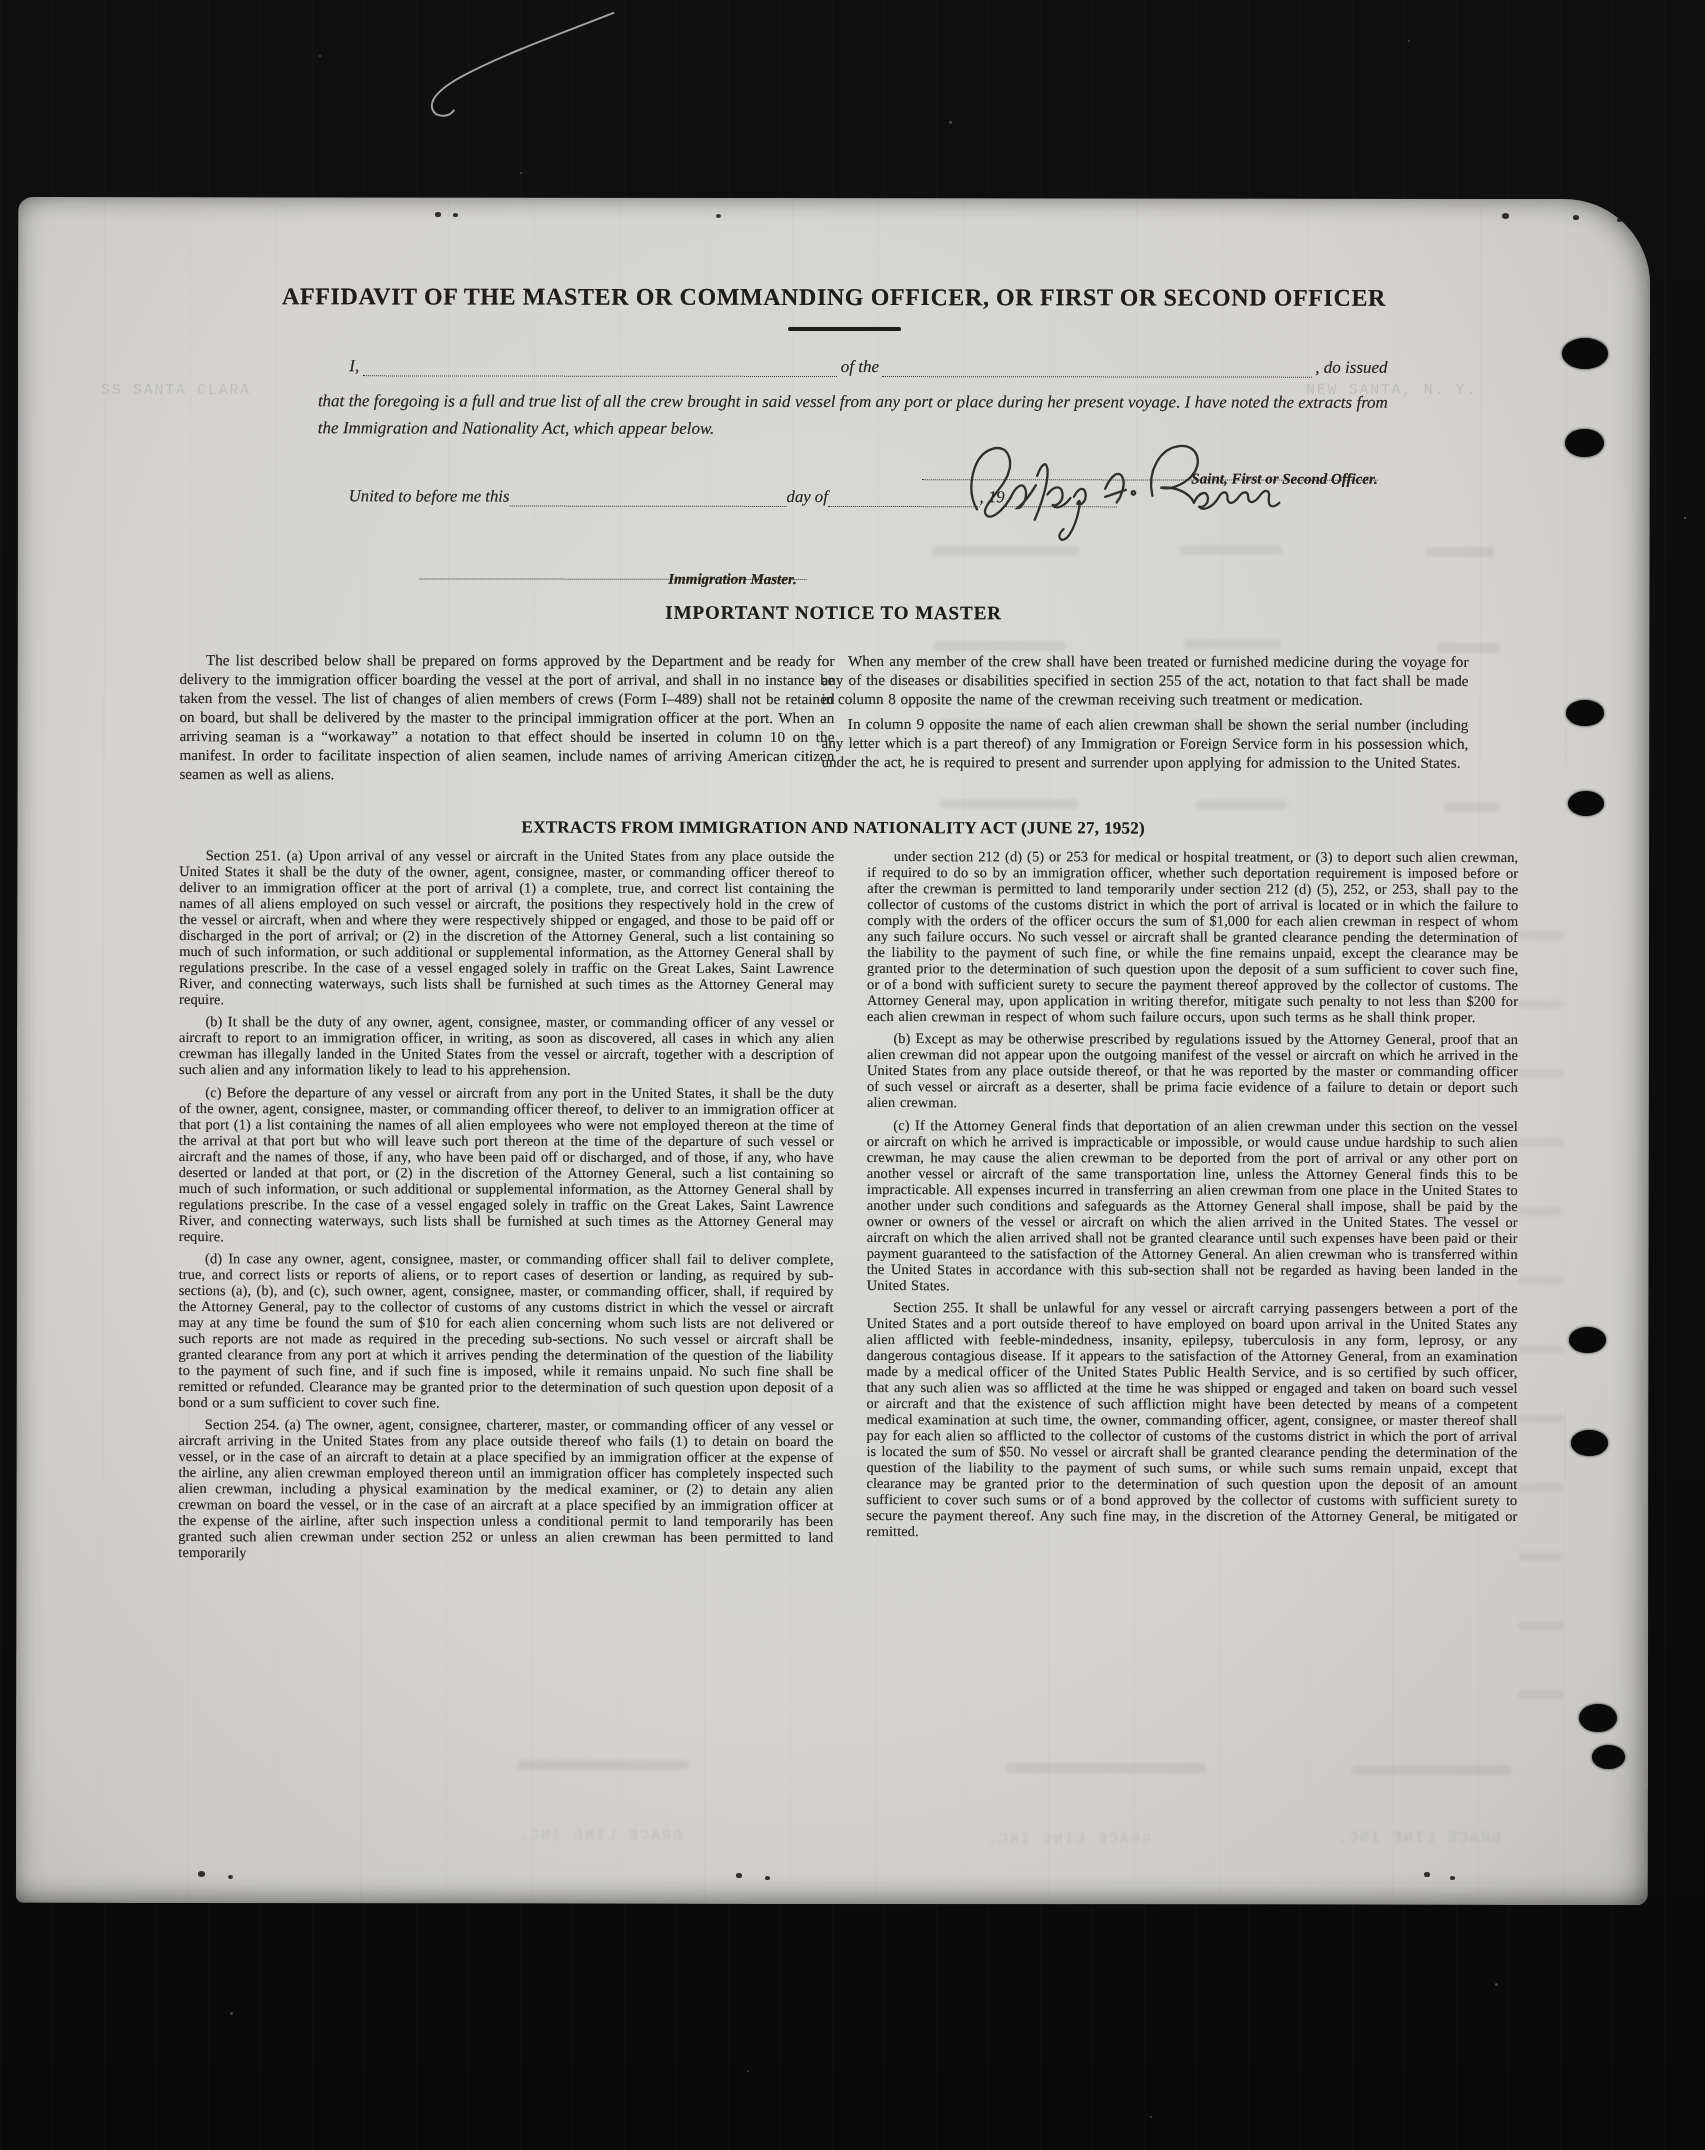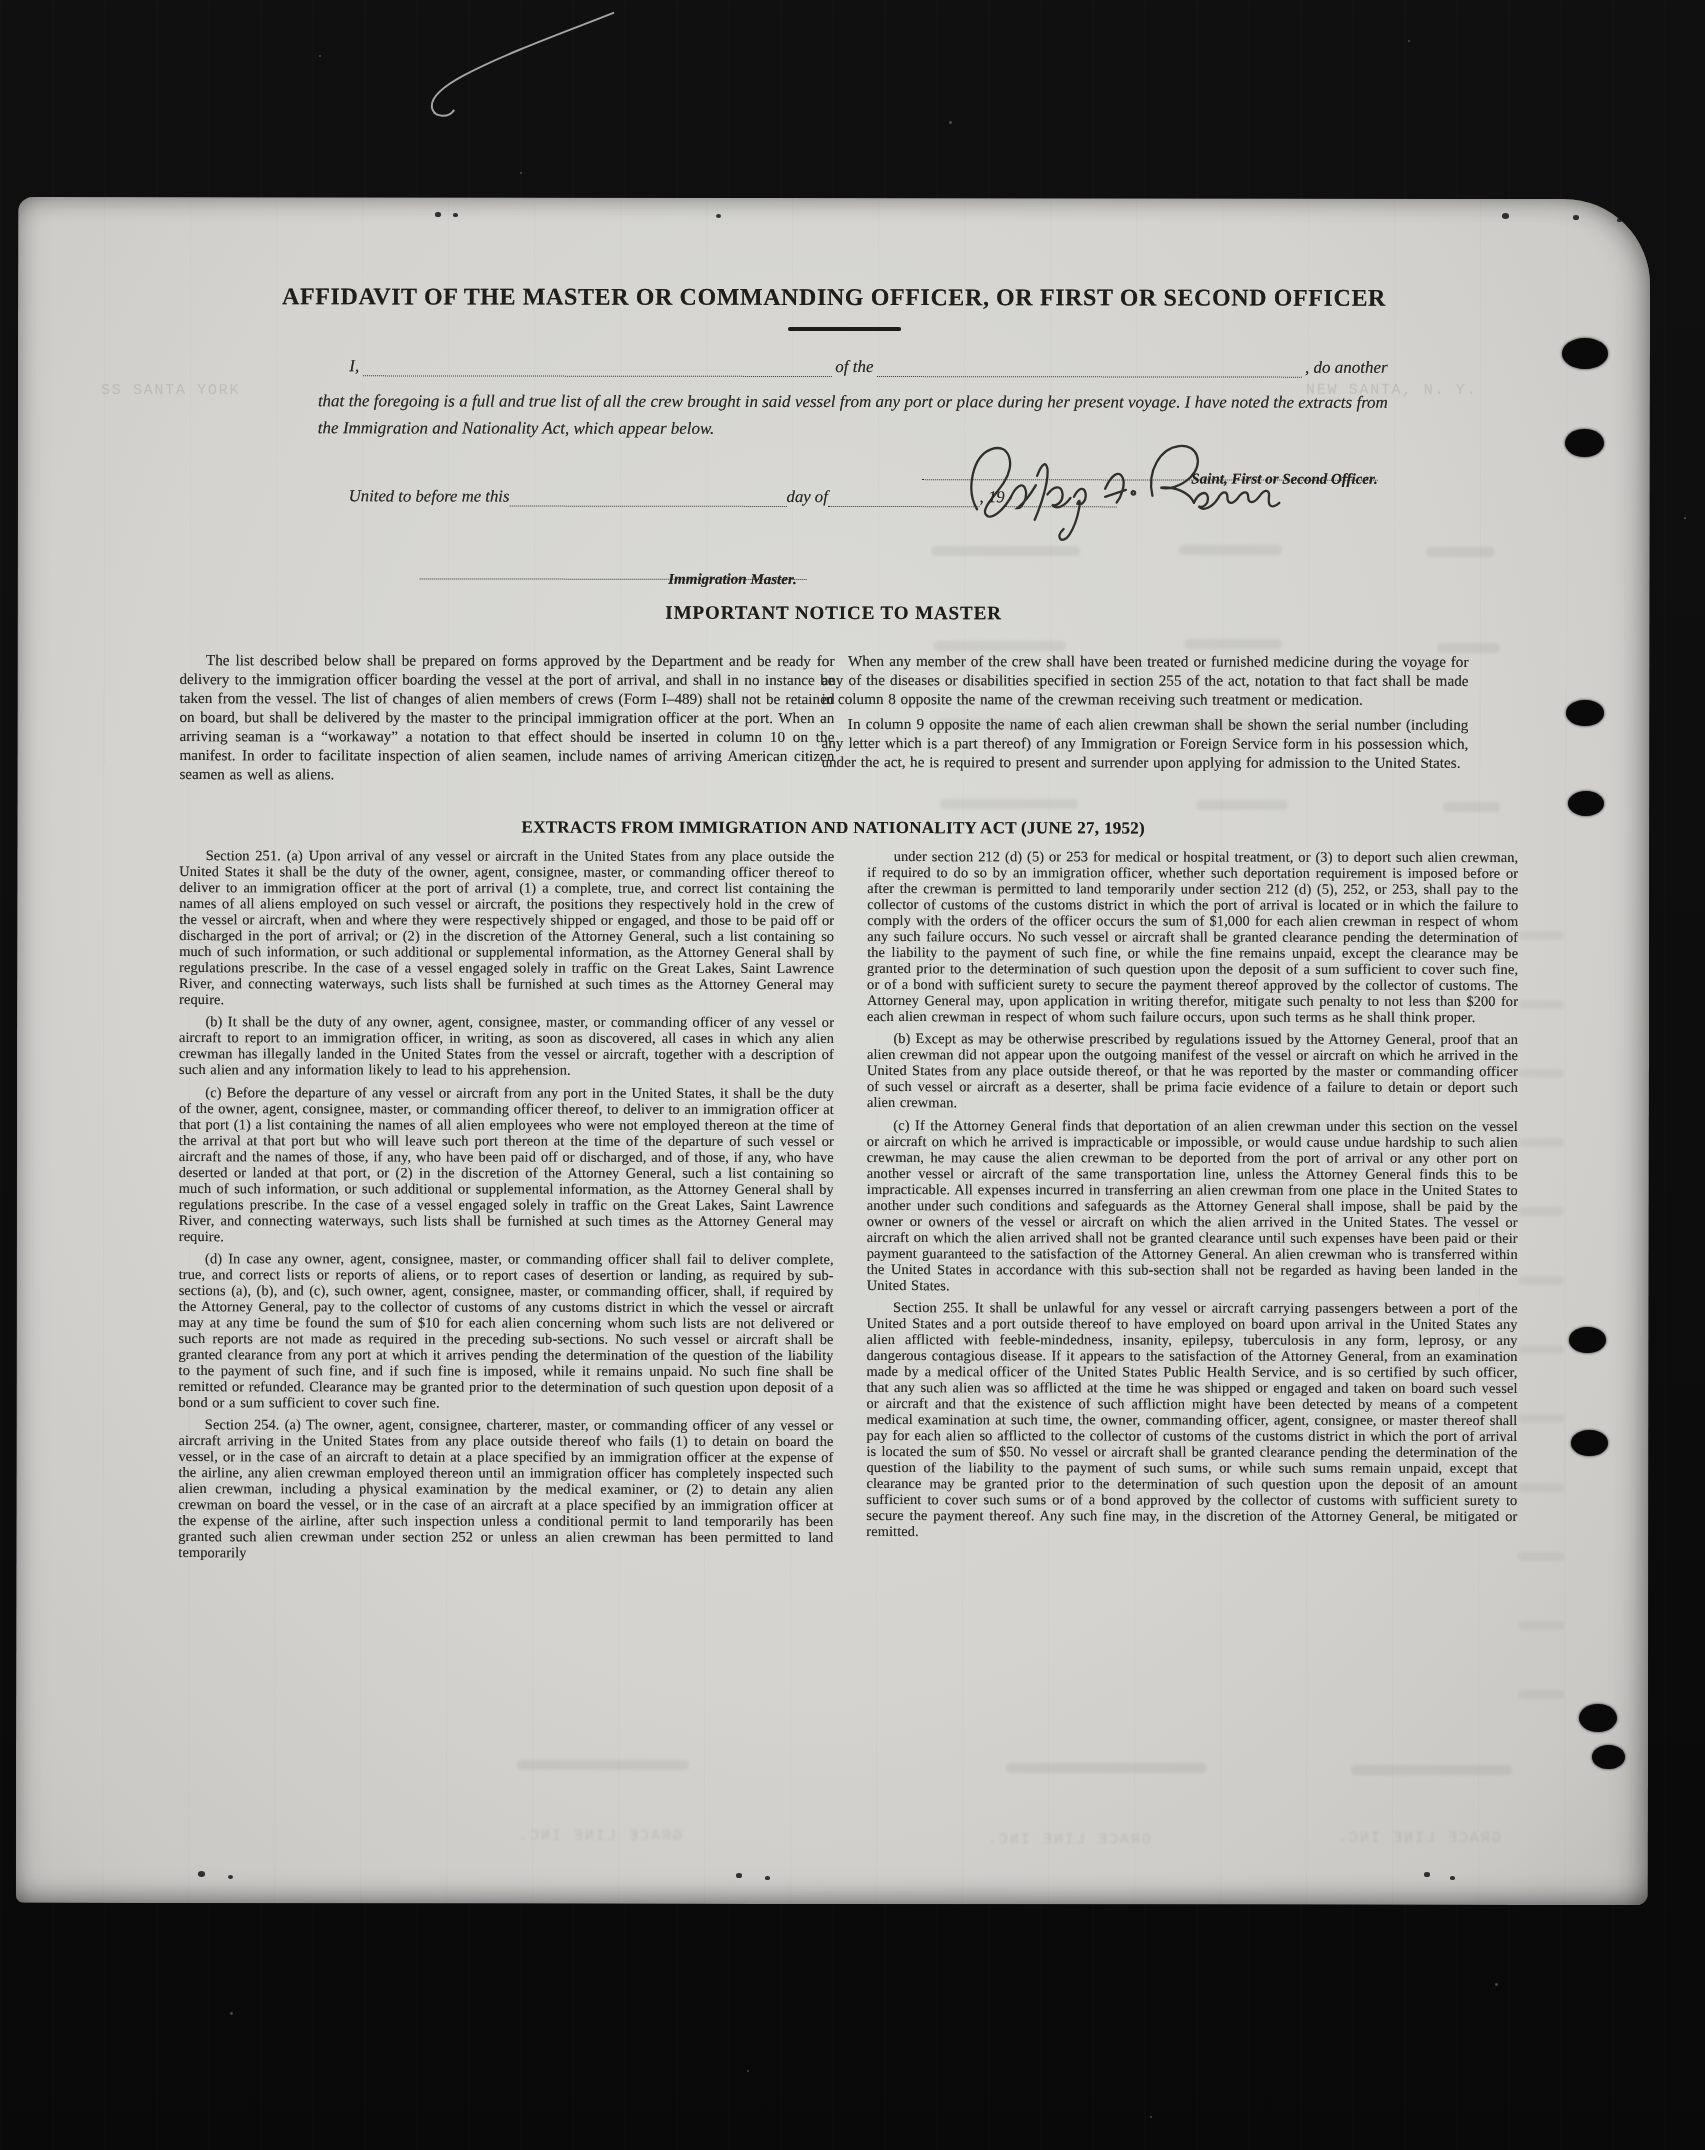--- a/index.html
+++ b/index.html
@@ -99,35 +99,35 @@
 <body>
 
 <div class="stage">
 
   <svg class="scratch-svg" viewBox="0 0 2967 3741">
     <path d="M1068,22 C985,55 880,92 805,132 C768,152 746,172 752,190 C757,204 780,206 790,191" fill="none" stroke="#d6d6d3" stroke-width="3.5" opacity="0.75"></path>
   </svg>
 
   <div class="paper">
 
-    <span class="ghost g-top gh-santa">SS SANTA YORK</span>
+    <span class="ghost g-top gh-santa">SS SANTA CLARA</span>
     <span class="ghost g-top gh-ny">NEW SANTA, N. Y.</span>
     <span class="ghost g-bottom gh-gr1">GRACE LINE INC.</span>
     <span class="ghost g-bottom gh-gr2">GRACE LINE INC.</span>
     <span class="ghost g-bottom gh-gr3">GRACE LINE INC.</span>
 
     <h1 class="abs doc-title ink">AFFIDAVIT OF THE MASTER OR COMMANDING OFFICER, OR FIRST OR SECOND OFFICER</h1>
     <div class="abs title-rule"></div>
 
     <div class="abs decl-row ink">
       <span class="lbl">I,</span>
       <span class="dots grow1"></span>
       <span class="lbl">of the</span>
       <span class="dots grow2"></span>
-      <span class="lbl">, do another</span>
+      <span class="lbl">, do issued</span>
     </div>
 
     <p class="abs decl-body ink">that the foregoing is a full and true list of all the crew brought in said vessel from any port or place during her present voyage.  I have noted the extracts from the Immigration and Nationality Act, which appear below.</p>
 
     <svg class="abs sig-svg" viewBox="0 0 560 210">
       <g fill="none" stroke="#1f1d1a" stroke-width="4" stroke-linecap="round" opacity="0.9">
         <path d="M30,152 C10,118 22,60 54,48 C86,36 98,74 76,106 C60,130 36,152 46,162 C56,172 76,152 88,132"></path>
         <path d="M88,132 C98,110 110,104 114,118 C118,132 108,150 100,150 C112,140 124,124 132,110"></path>
         <path d="M134,94 C142,72 150,68 152,82 C154,104 142,142 130,170"></path>
         <path d="M152,126 C164,110 176,110 178,124 C180,138 168,148 160,144 C168,154 182,146 192,132"></path>

